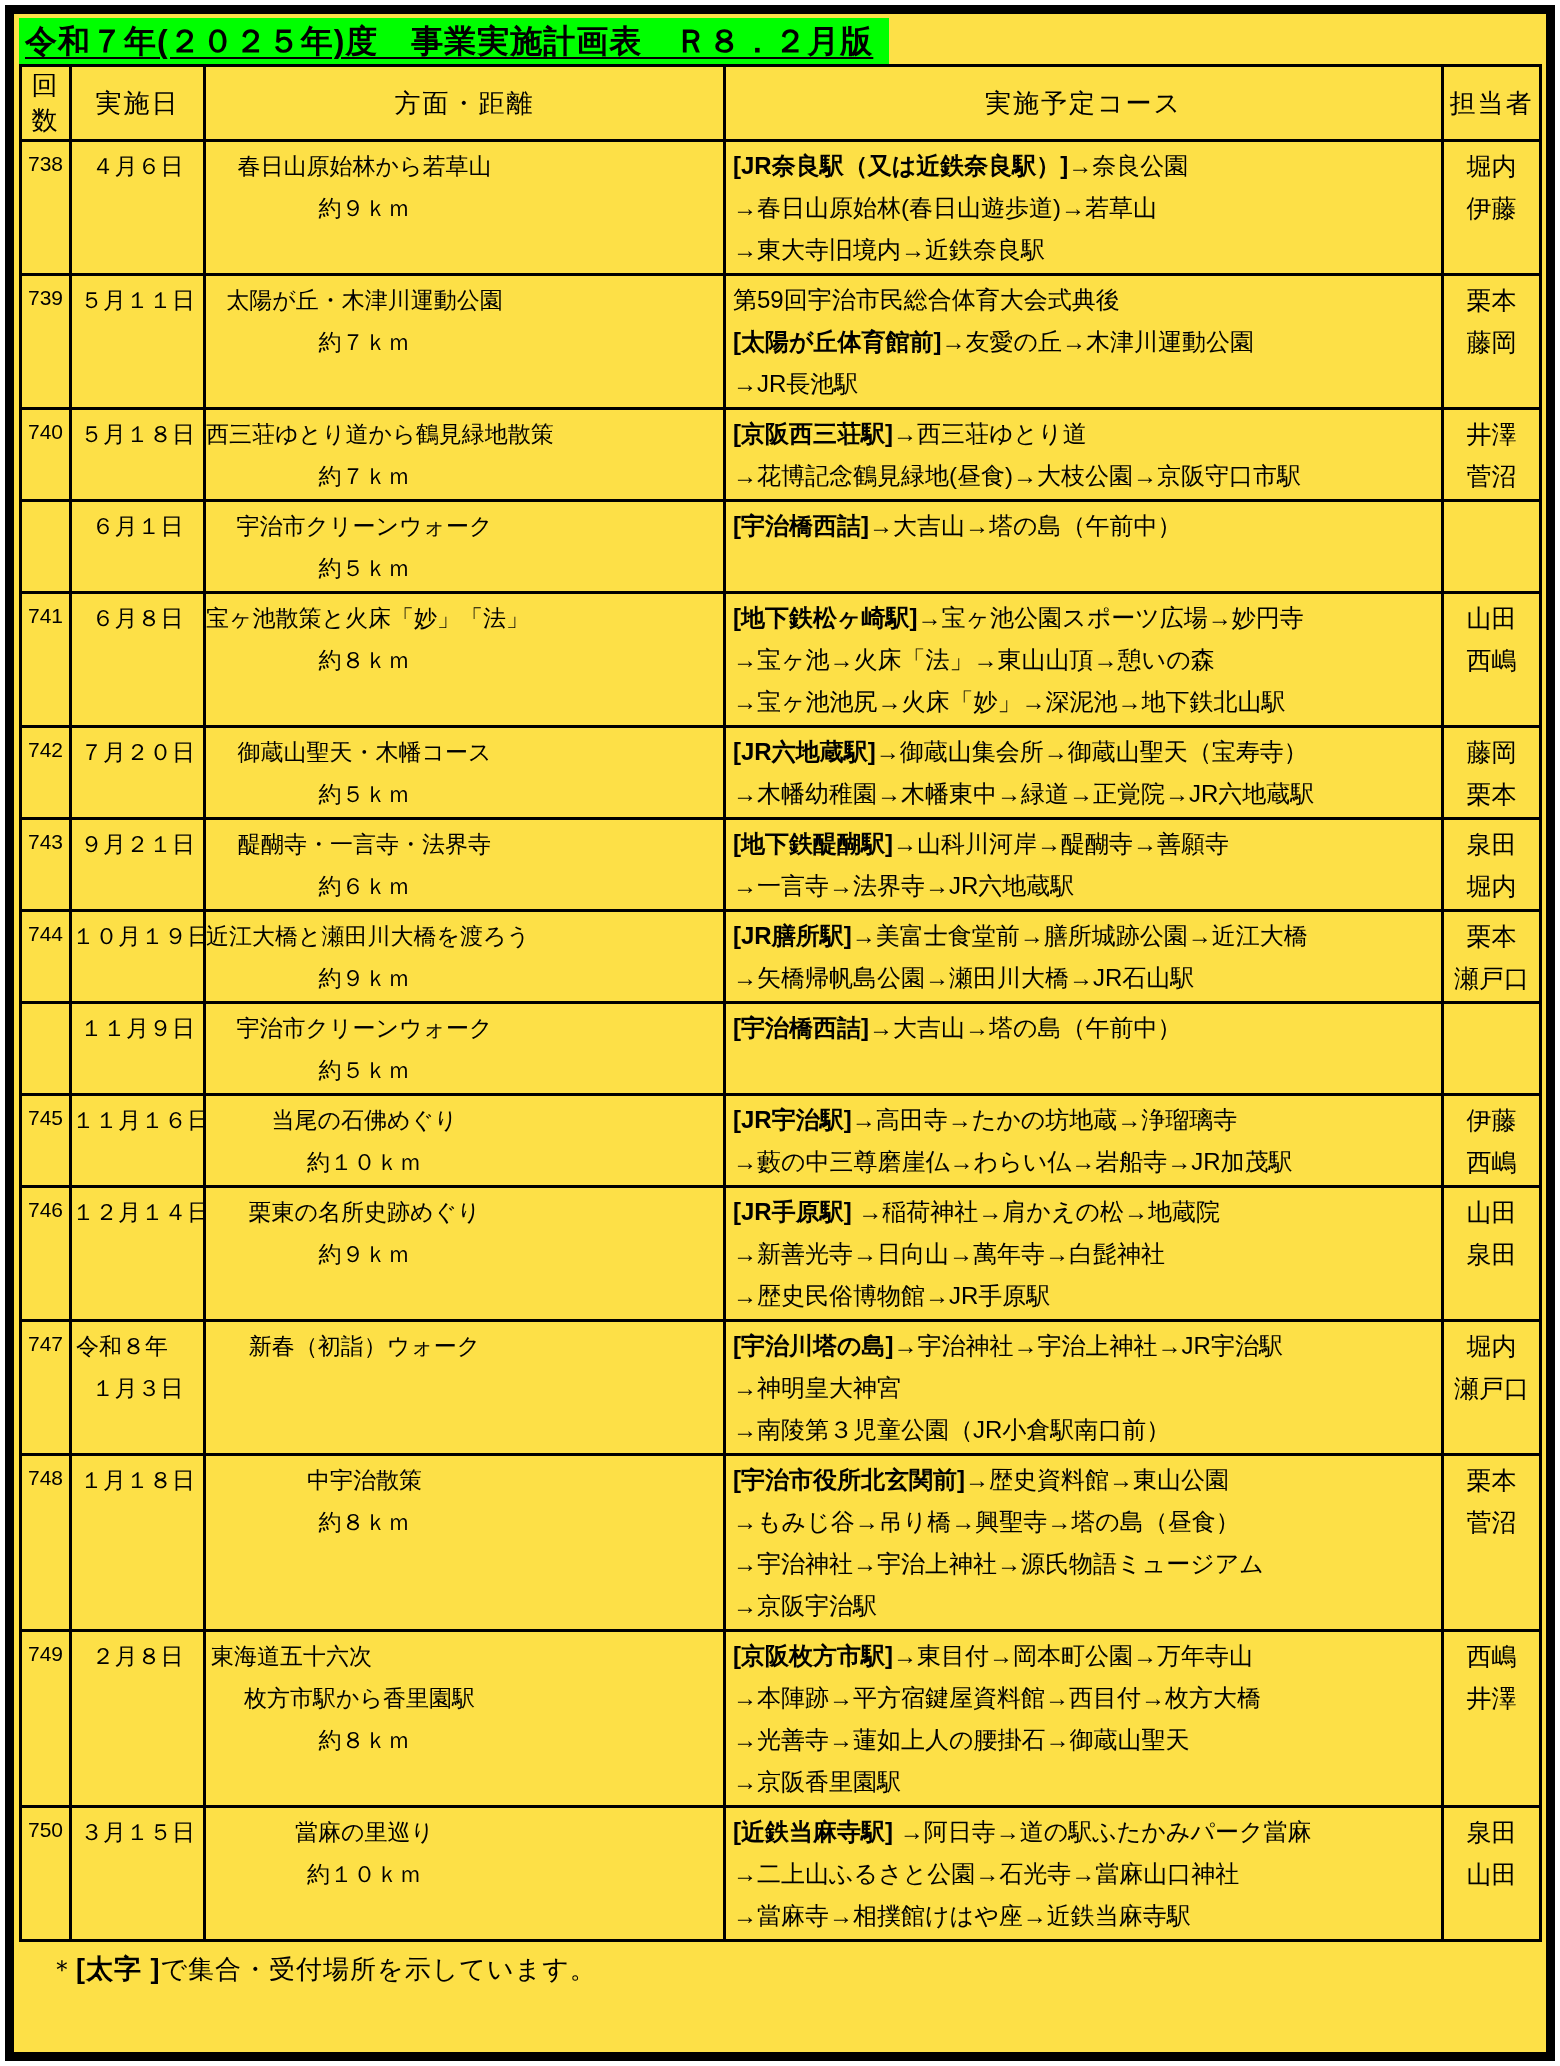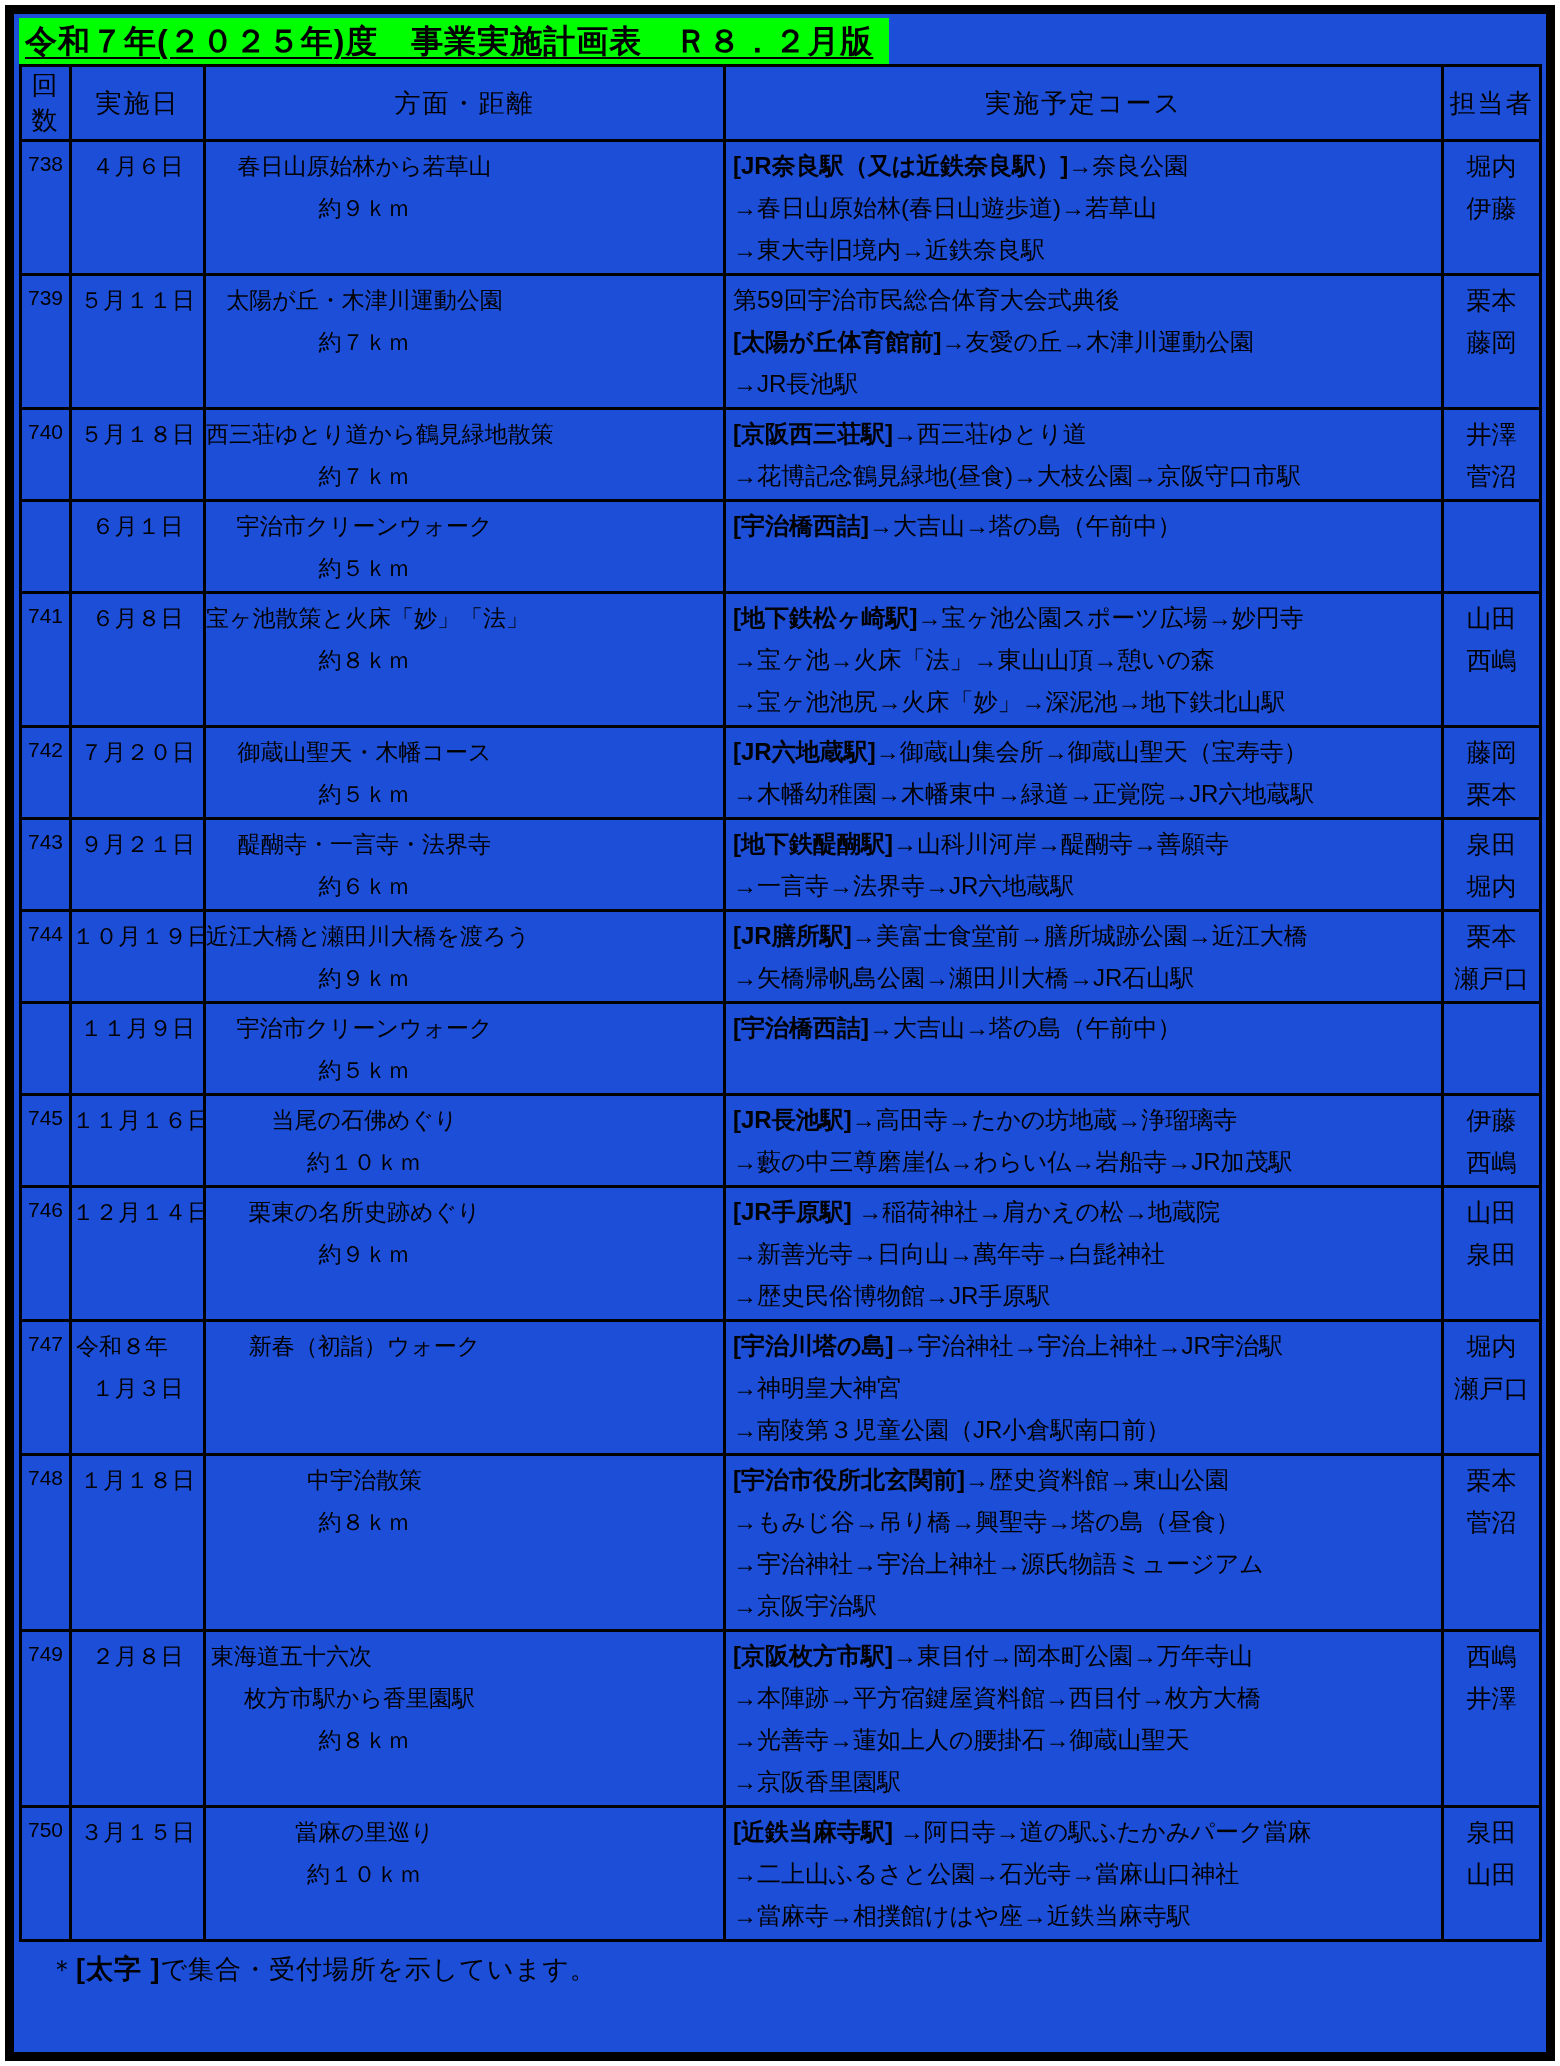--- a/index.html
+++ b/index.html
@@ -1,17 +1,17 @@
 <!DOCTYPE html>
 <html><head>
 <meta charset="utf-8">
 <style>
   html,body{margin:0;padding:0;background:#e8e8e8;}
   body{width:1560px;height:2066px;background:#fff;font-family:"Liberation Sans","DejaVu Sans",sans-serif;color:#000;}
-  .frame{position:absolute;left:5px;top:5px;right:5px;bottom:5px;border:9px solid #000;padding:3px 5px;background:#1d4ed8;box-sizing:border-box;}
+  .frame{position:absolute;left:5px;top:5px;right:5px;bottom:5px;border:9px solid #000;padding:3px 5px;background:#fde047;box-sizing:border-box;}
   .title-bar{margin:1px 0 0 0;height:46px;}
   .title{display:inline-block;background:#00FF00;font-weight:bold;font-size:32px;line-height:44px;padding:1px 16px 1px 6px;text-decoration:underline;text-decoration-thickness:2px;text-underline-offset:5px;letter-spacing:1px;}
   table{border-collapse:collapse;width:100%;table-layout:fixed;}
   th,td{border:3px solid #000;vertical-align:top;box-sizing:border-box;}
   th{height:50px;font-size:26px;font-weight:normal;text-align:center;vertical-align:middle;letter-spacing:2px;}
   td{padding:3px 0 2px 0;}
   .ln{line-height:42px;height:42px;white-space:nowrap;}
   .no{text-align:center;font-size:21px;}
   .no .ln{line-height:38px;}
   .date{text-align:center;font-size:23px;}
@@ -231,21 +231,21 @@
             <div class="ln">745</div>
           </td>
           <td class="date">
             <div class="ln">１１月１６日</div>
           </td>
           <td class="area">
             <div class="ln">当尾の石佛めぐり</div>
             <div class="ln">約１０ｋｍ</div>
           </td>
           <td class="course">
-            <div class="ln"><b>[JR長池駅]</b>→高田寺→たかの坊地蔵→浄瑠璃寺</div>
+            <div class="ln"><b>[JR宇治駅]</b>→高田寺→たかの坊地蔵→浄瑠璃寺</div>
             <div class="ln">→藪の中三尊磨崖仏→わらい仏→岩船寺→JR加茂駅</div>
           </td>
           <td class="staff">
             <div class="ln">伊藤</div>
             <div class="ln">西嶋</div>
           </td>
         </tr>
         <tr>
           <td class="no">
             <div class="ln">746</div>

